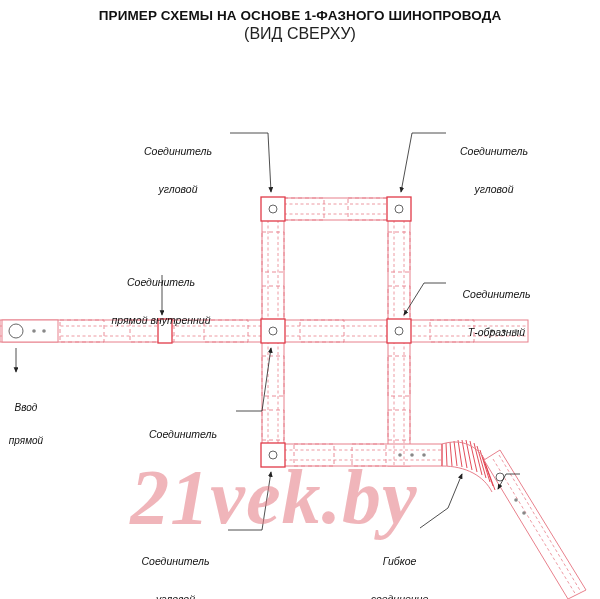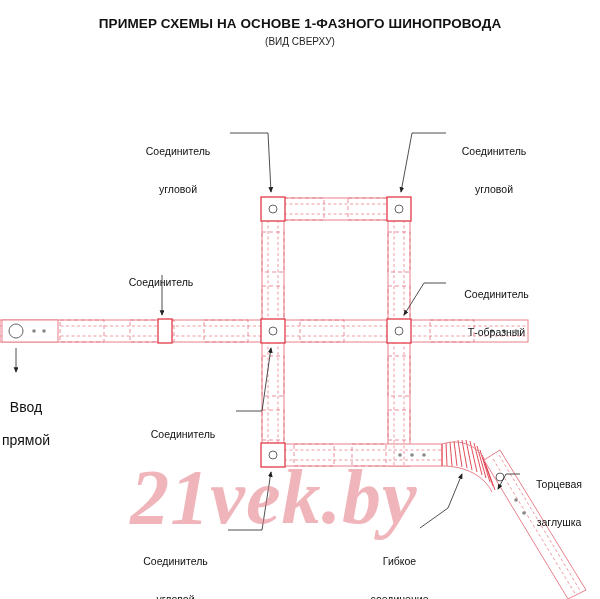--- a/index.html
+++ b/index.html
@@ -24,41 +24,41 @@
     width: 600px;
     text-align: center;
   }
   .title-main {
     font-size: 13.5px;
     font-weight: bold;
     color: #111111;
     letter-spacing: 0.1px;
     line-height: 16px;
     white-space: nowrap;
-    margin-top: 8px;
   }
   .title-sub {
-    font-size: 10px;
+    font-size: 16px;
     color: #222222;
     line-height: 16px;
     margin-top: 2px;
   }
   svg.canvas {
     position: absolute;
     top: 0;
     left: 0;
     width: 600px;
     height: 599px;
   }
   .label {
     position: absolute;
     font-size: 10.5px;
     color: #111111;
     line-height: 12.5px;
     white-space: pre;
+    font-style: italic;
   }
   .label.center { text-align: center; }
   .wm {
     position: absolute;
     left: 0;
     top: 452px;
     width: 548px;
     text-align: center;
     font-family: "Liberation Serif", serif;
     font-size: 78px;
@@ -220,40 +220,37 @@
     <div>угловой</div>
   </div>
 
   <div class="label center" style="left:444px; top:120px; width:100px;">
     <div>Соединитель</div>
     <div>угловой</div>
   </div>
 
   <div class="label center" style="left:91px; top:251px; width:140px;">
     <div>Соединитель</div>
+    <div>прямой внутренний</div>
   </div>
 
   <div class="label center" style="left:444px; top:263px; width:105px;">
     <div>Соединитель</div>
     <div>Т-образный</div>
   </div>
 
-  <div class="label center" style="left:0px; top:380px; width:52px; font-size:14px; line-height:11px;">
+  <div class="label center" style="left:0px; top:380px; width:52px; font-size:10px; line-height:11px;">
     <div>Ввод</div>
     <div>прямой</div>
   </div>
 
   <div class="label center" style="left:118px; top:403px; width:130px;">
     <div>Соединитель</div>
   </div>
 
-  <div class="label center" style="left:520px; top:453px; width:78px;">
-    <div>Торцевая</div>
-    <div>заглушка</div>
-  </div>
 
   <div class="label center" style="left:123px; top:530px; width:105px;">
     <div>Соединитель</div>
     <div>угловой</div>
   </div>
 
   <div class="label center" style="left:352px; top:530px; width:95px;">
     <div>Гибкое</div>
     <div>соединение</div>
   </div>

